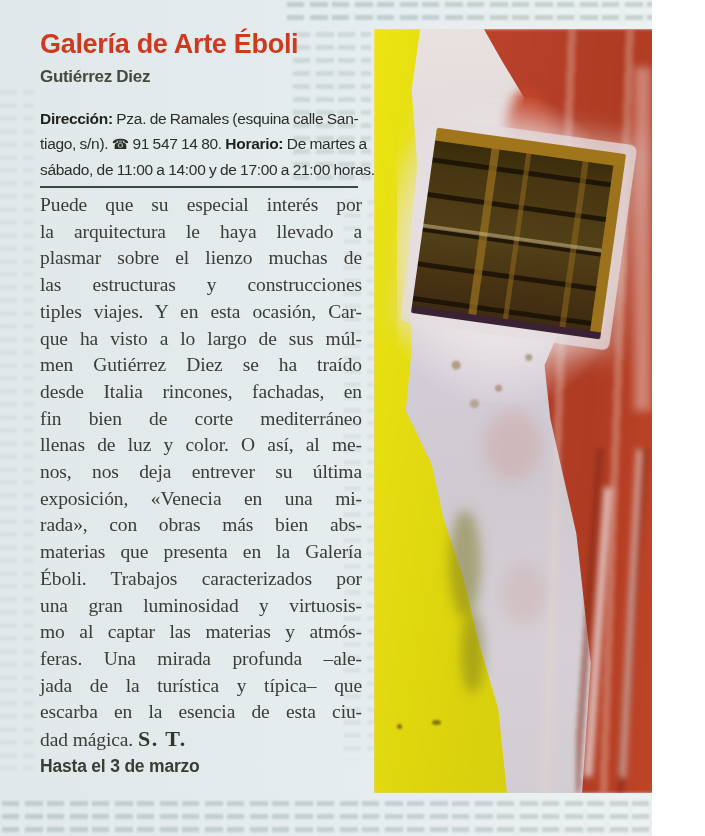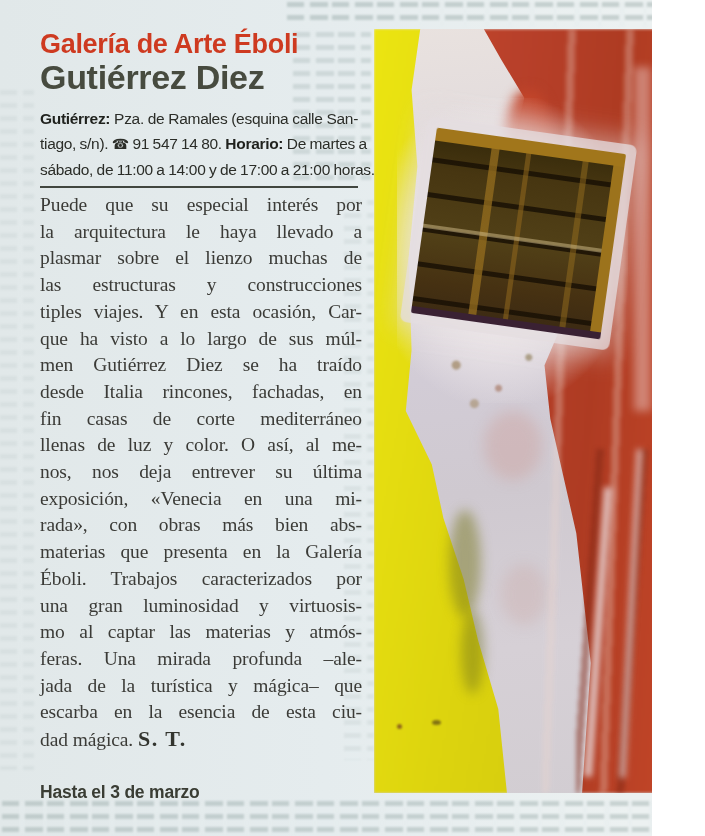--- a/index.html
+++ b/index.html
@@ -18,32 +18,32 @@
   .g-top{left:287px;top:2px;width:414px;height:25px;opacity:.5;}
   .g-title-side{left:293px;top:32px;width:78px;height:148px;opacity:.33;}
   .g-mid-gap{left:344px;top:200px;width:30px;height:560px;opacity:.16;}
   .g-right{left:666px;top:34px;width:38px;height:788px;opacity:.17;}
   .g-bottom{left:2px;top:801px;width:700px;height:33px;opacity:.48;}
   .g-left{left:0;top:90px;width:34px;height:680px;opacity:.13;}
 
   
   .column{position:absolute;left:40px;top:28px;width:322px;}
   .t1{margin:0;font-size:27px;line-height:33px;font-weight:bold;letter-spacing:-.3px;color:#ce3a20;}
-  .t2{margin:0 0 13px;font-size:34px;line-height:32px;font-weight:bold;letter-spacing:-.3px;color:#474b3f;}
+  .t2{margin:0 0 13px;font-size:17px;line-height:32px;font-weight:bold;letter-spacing:-.3px;color:#474b3f;}
   .info{width:318px;padding-bottom:4px;border-bottom:2px solid #41463f;}
   .iline{font-size:15.5px;line-height:25px;color:#2b2d28;letter-spacing:-.3px;word-spacing:-.5px;
          text-align:justify;text-align-last:justify;white-space:nowrap;}
   .iline b{color:#1f211d;}
   .phone{font-size:14px;}
   .body{position:absolute;left:0;top:164px;width:322px;font-family:"Liberation Serif",serif;}
   .bline{font-size:19.5px;line-height:26.7px;color:#3b3b37;letter-spacing:-.1px;
          text-align:justify;text-align-last:justify;white-space:nowrap;}
   .bline.last{text-align-last:left;}
   .byline{font-family:Liberation Serif, serif;font-weight:bold;font-size:22px;color:#33352f;letter-spacing:1.5px;}
-  .deadline{position:absolute;left:0;top:754px;font-size:17.5px;font-weight:bold;color:#3a3d34;letter-spacing:-.2px;}
+  .deadline{position:absolute;left:0;top:728px;font-size:17.5px;font-weight:bold;color:#3a3d34;letter-spacing:-.2px;}
 
   
   .painting{position:absolute;left:374px;top:29px;width:289px;height:764px;overflow:hidden;}
   .painting>div{position:absolute;}
   .pt-base{inset:0;background:linear-gradient(175deg,#e9e2df 0%,#ddd6da 25%,#d2ccd6 45%,#cfc9d0 60%,#d6d0d6 80%,#d2cdd2 100%);}
   .pt-pink1{left:38%;top:50%;width:20%;height:9%;background:rgba(205,140,130,.28);border-radius:50%;filter:blur(7px);}
   .pt-pink2{left:44%;top:70%;width:16%;height:8%;background:rgba(200,150,140,.22);border-radius:50%;filter:blur(7px);}
   .pt-yellow{inset:0;filter:blur(1.2px);
     clip-path:polygon(0% 0%,16% 0%,13% 8%,15% 18%,12% 30%,13% 42%,11% 50%,20% 57%,24% 64%,31% 72%,36% 80%,43% 89%,46% 100%,0% 100%);
     background:linear-gradient(100deg,#ece512 0%,#ddd40e 45%,#cdc40f 100%);}
@@ -92,45 +92,45 @@
   <div class="ghost g-mid-gap"></div>
   <div class="ghost g-right"></div>
   <div class="ghost g-bottom"></div>
   <div class="ghost g-left"></div>
 
   <div class="column">
     <h1 class="t1">Galería de Arte Éboli</h1>
     <h2 class="t2">Gutiérrez Diez</h2>
 
     <div class="info">
-      <div class="iline"><b>Gutiérrez:</b><span> Pza. de Ramales (esquina calle San-</span></div>
+      <div class="iline"><b>Dirección:</b><span> Pza. de Ramales (esquina calle San-</span></div>
       <div class="iline"><span>tiago, s/n). </span><span class="phone">☎</span><span> 91 547 14 80. </span><b>Horario:</b><span> De martes a</span></div>
       <div class="iline">sábado, de 11:00 a 14:00 y de 17:00 a 21:00 horas.</div>
     </div>
 
     <div class="body">
       <div class="bline">Puede que su especial interés por</div>
       <div class="bline">la arquitectura le haya llevado a</div>
       <div class="bline">plasmar sobre el lienzo muchas de</div>
       <div class="bline">las estructuras y construcciones</div>
       <div class="bline">tiples viajes. Y en esta ocasión, Car-</div>
       <div class="bline">que ha visto a lo largo de sus múl-</div>
       <div class="bline">men Gutiérrez Diez se ha traído</div>
       <div class="bline">desde Italia rincones, fachadas, en</div>
-      <div class="bline">fin casas de corte mediterráneo</div>
+      <div class="bline">fin bien de corte mediterráneo</div>
       <div class="bline">llenas de luz y color. O así, al me-</div>
       <div class="bline">nos, nos deja entrever su última</div>
       <div class="bline">exposición, «Venecia en una mi-</div>
       <div class="bline">rada», con obras más bien abs-</div>
       <div class="bline">materias que presenta en la Galería</div>
       <div class="bline">Éboli. Trabajos caracterizados por</div>
       <div class="bline">una gran luminosidad y virtuosis-</div>
       <div class="bline">mo al captar las materias y atmós-</div>
       <div class="bline">feras. Una mirada profunda –ale-</div>
-      <div class="bline">jada de la turística y mágica– que</div>
+      <div class="bline">jada de la turística y típica– que</div>
       <div class="bline">escarba en la esencia de esta ciu-</div>
       <div class="bline last"><span>dad mágica. </span><span class="byline">S. T.</span></div>
     </div>
 
     <div class="deadline">Hasta el 3 de marzo</div>
   </div>
 
   <div class="painting" title="Abstract painting of a dark barred window set in a weathered wall painted red, white and yellow">
     <div class="pt-base"></div>
     <div class="pt-pink1"></div>

